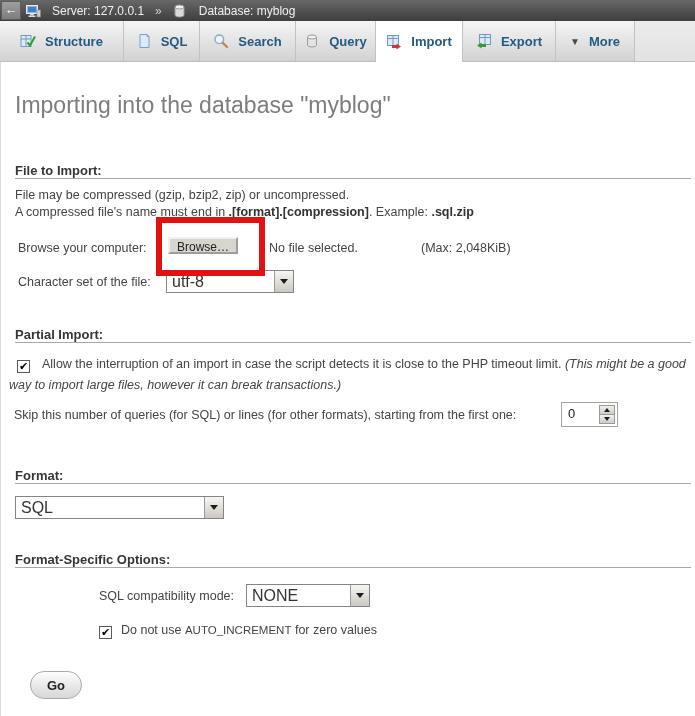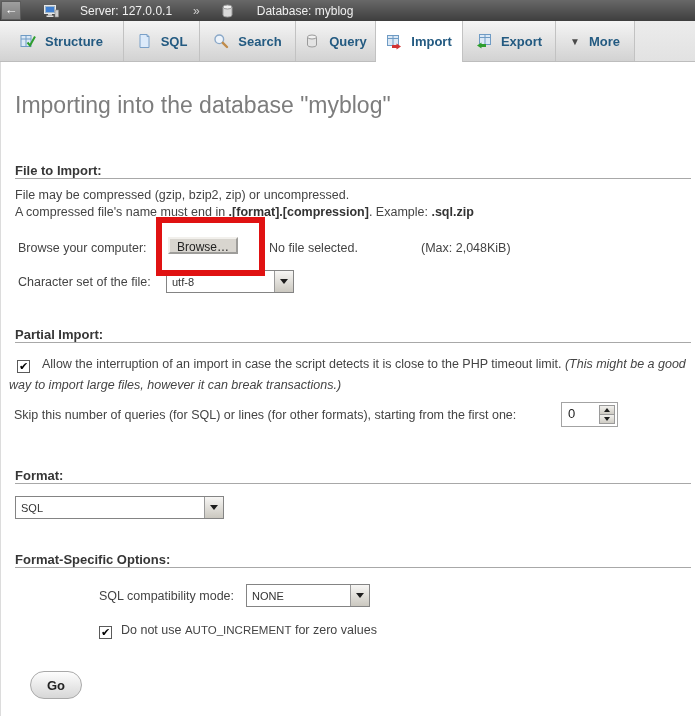--- a/index.html
+++ b/index.html
@@ -2,21 +2,21 @@
 <html><head>
 <meta charset="utf-8">
 <style>
   html,body{margin:0;padding:0;}
   body{width:695px;height:716px;background:#fff;font-family:"Liberation Sans","DejaVu Sans",sans-serif;overflow:hidden;}
   .app{position:relative;width:695px;height:716px;background:#fff;}
 
   
   .topbar{position:absolute;left:0;top:0;width:695px;height:21px;background:linear-gradient(#686868,#3e3e3e);display:flex;align-items:center;}
   .backbtn{width:20px;height:19px;margin:1px 0 1px 1px;background:linear-gradient(#9f9f9f,#7d7d7d);border:1px solid #5c5c5c;box-sizing:border-box;color:#fff;font-size:13px;line-height:16px;text-align:center;cursor:pointer;}
-  .crumb{display:flex;align-items:center;gap:21px;margin-left:23px;color:#f0f0f0;font-size:12px;}
+  .crumb{display:flex;align-items:center;gap:11px;margin-left:5px;color:#f0f0f0;font-size:12px;}
   .crumb .ico{display:inline-flex;width:15px;height:14px;}
   .crumb .sep{color:#cfcfcf;font-size:12px;}
 
   
   .tabstrip{position:absolute;left:0;top:21px;width:695px;height:40px;background:linear-gradient(#f5f5f5,#d2d2d2);border-bottom:1px solid #bdbdbd;box-sizing:content-box;display:flex;}
   .tab{height:100%;display:flex;align-items:center;justify-content:center;gap:9px;border-right:1px solid #c2c2c2;box-sizing:border-box;color:#235a81;font-size:13px;font-weight:bold;cursor:pointer;}
   .tab.active{background:#fff;height:41px;z-index:2;}
   .tabfill{flex:1;background:linear-gradient(#ececec,#e2e2e2);}
   .tab .ticon{display:inline-flex;width:16px;height:16px;}
   .more-arrow{font-size:10px;color:#4a4a4a;}
@@ -26,21 +26,21 @@
   .pagetitle{position:absolute;left:14px;top:30px;font-size:23px;color:#7d7d7d;}
   .sechead{position:absolute;left:14px;width:676px;font-size:13px;font-weight:bold;color:#363636;padding-bottom:0;border-bottom:1px solid #a8a8a8;}
   .txt{position:absolute;font-size:12.5px;color:#444;}
   .b{font-weight:bold;color:#333;}
   .it{font-style:italic;}
   .mono{font-family:Liberation Sans, sans-serif;font-size:11.5px;text-align:center;}
 
   
   .browsebtn{position:absolute;left:167px;top:175px;width:70px;height:17px;background:#d8d5cf;border:2px outset #f2f0ec;box-sizing:border-box;font-size:12px;color:#222;font-family:"Liberation Sans",sans-serif;cursor:pointer;}
   .sel{position:absolute;height:23px;background:#fff;border:1px solid #848484;box-sizing:border-box;display:flex;align-items:center;cursor:pointer;}
-  .sel-val{flex:1;padding:0 5px;font-size:11px;color:#333;white-space:nowrap;overflow:hidden;}
+  .sel-val{flex:1;padding:0 5px;font-size:16px;color:#333;white-space:nowrap;overflow:hidden;}
   .sel-btn{width:18px;align-self:stretch;background:linear-gradient(#f7f6f4,#cbc8c0);border-left:1px solid #9a9a9a;display:flex;align-items:center;justify-content:center;}
   .tri-dn{width:0;height:0;border-left:4px solid transparent;border-right:4px solid transparent;border-top:5px solid #1d1d1d;}
   .cb{display:inline-block;width:13px;height:13px;background:#fff;border:1px solid #5a5a5a;box-sizing:border-box;font-size:11px;line-height:11px;text-align:center;color:#000;vertical-align:-2px;cursor:pointer;}
   .spinner{position:absolute;left:560px;top:340px;width:57px;height:25px;background:#fff;border:1px solid #a3a3a3;box-sizing:border-box;display:flex;padding:2px;}
   .spin-val{flex:1;font-size:13px;color:#222;padding:1px 0 0 4px;}
   .spin-btns{width:16px;display:flex;flex-direction:column;border:1px solid #9a9a9a;box-sizing:border-box;}
   .spin-b{flex:1;background:linear-gradient(#f2f1ee,#cfccc4);display:flex;align-items:center;justify-content:center;cursor:pointer;}
   .spin-b + .spin-b{border-top:1px solid #9a9a9a;}
   .tri-up-s{width:0;height:0;border-left:3px solid transparent;border-right:3px solid transparent;border-bottom:4px solid #1d1d1d;}
   .tri-dn-s{width:0;height:0;border-left:3px solid transparent;border-right:3px solid transparent;border-top:4px solid #1d1d1d;}

